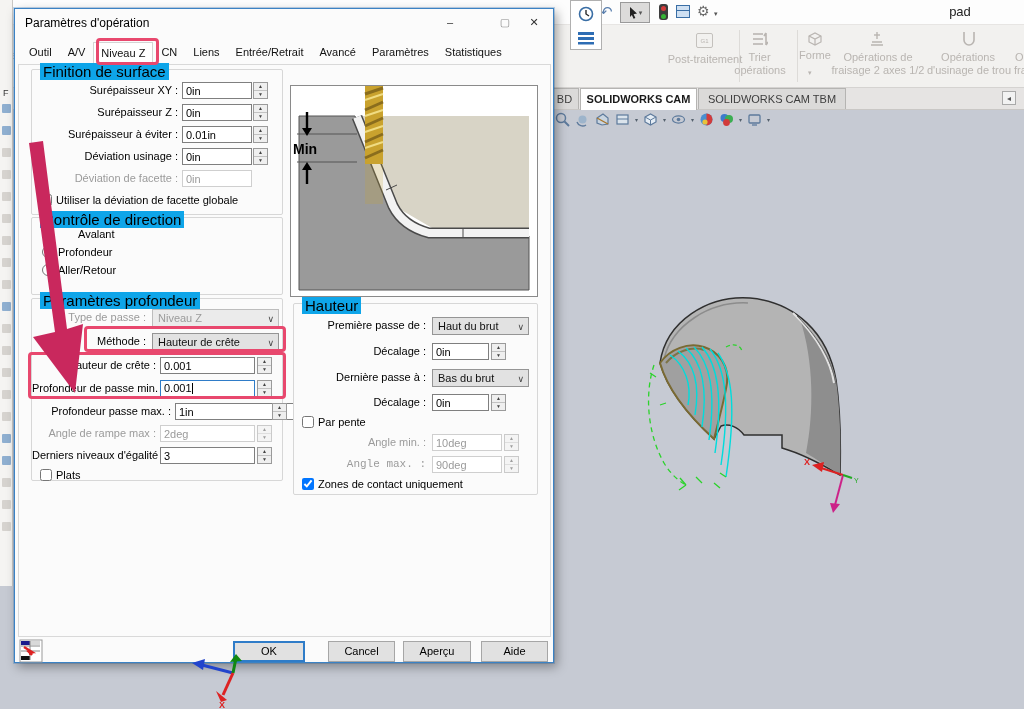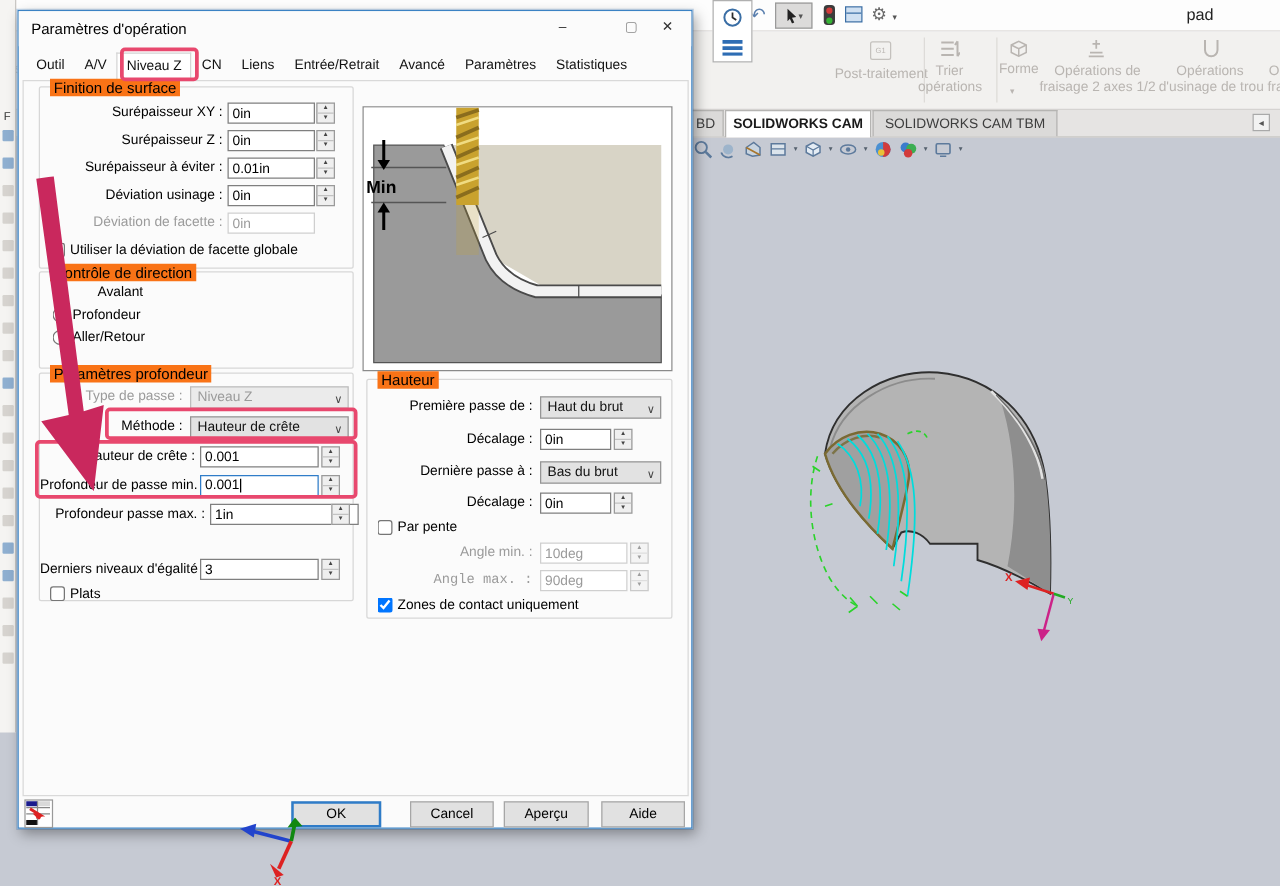--- a/index.html
+++ b/index.html
@@ -40,21 +40,21 @@
   .dialog{position:absolute;left:14px;top:8px;width:540px;height:655px;background:#fbfbfb;
      border:1px solid #3b82c4;box-shadow:3px 4px 10px rgba(0,0,0,.35),0 0 0 1px rgba(80,140,200,.35);}
   .dlg-titlebar{position:absolute;left:0;top:0;width:100%;height:28px;background:#fbfbfb;}
   .dlg-title{position:absolute;left:10px;top:7px;font-size:12px;color:#000;}
   .wbtn{position:absolute;top:0;width:38px;height:26px;text-align:center;line-height:26px;font-size:11px;color:#333;}
   .dlg-tabs{position:absolute;left:6px;top:30px;height:24px;display:flex;align-items:flex-end;font-size:11px;}
   .dtab{padding:4px 7px 4px 7px;color:#111;border:1px solid transparent;}
   .dtab.active{background:#fff;border:1px solid #d4d4d4;border-bottom:1px solid #fff;position:relative;top:1px;}
   .tabpage{position:absolute;left:3px;top:55px;width:533px;height:573px;border:1px solid #d9d9d9;background:#fbfbfb;}
   .grp{position:absolute;border:1px solid #d7d7d7;border-radius:2px;}
-  .gtitle{position:absolute;top:-7px;left:8px;background:#f97316;padding:0 3px;font-size:12px;color:#000;white-space:nowrap;}
+  .gtitle{position:absolute;top:-7px;left:8px;background:#0ea5e9;padding:0 3px;font-size:15px;color:#000;white-space:nowrap;}
   .frow{position:absolute;height:19px;font-size:11px;}
   .flabel{position:absolute;top:2px;text-align:right;color:#000;white-space:nowrap;}
   .flabel.gray{color:#9b9b9b;}
   .tinput{position:absolute;height:17px;border:1px solid #7f7f7f;background:#fff;
     font:11px "Liberation Sans",sans-serif;padding:0 3px;margin:0;color:#000;}
   .tinput.dis{border-color:#cfcfcf;color:#9b9b9b;}
   .tinput.focusbox{border:1px solid #2f7cc8;line-height:15px;}
   .tcaret{position:absolute;left:31px;top:2px;width:1px;height:11px;background:#000;}
   .spin{position:absolute;width:15px;height:17px;display:flex;flex-direction:column;border:1px solid #9a9a9a;background:#efefef;}
   .spin span{flex:1;font-size:5px;line-height:6px;text-align:center;color:#444;}
@@ -407,24 +407,32 @@
         <span class="flabel" style="left:0;width:124px;">Profondeur de passe min. :</span>
         <span class="tinput focusbox" style="left:128px;width:95px;position:absolute;">
           <span>0.001</span>
           <span class="tcaret"></span>
         </span>
         <span class="spin" style="left:225px;top:0;">
             <span>▲</span>
             <span>▼</span>
           </span>
       </div>
-      <div class="frow" style="left:8px;top:104px;width:252px;">
+      <div class="frow" style="left:15px;top:104px;width:252px;">
         <span class="flabel" style="left:0;width:124px;">Profondeur passe max. :</span>
         <input class="tinput" style="left: 128px; width: 119px;" value="1in">
         <span class="spin" style="left:225px;top:0;">
+            <span>▲</span>
+            <span>▼</span>
+          </span>
+      </div>
+      <div class="frow" style="left:0;top:126px;width:252px;">
+        <span class="flabel gray" style="left:0;width:124px;">Angle de rampe max :</span>
+        <input class="tinput dis" style="left: 128px; width: 95px;" value="2deg">
+        <span class="spin dis" style="left:225px;top:0;">
             <span>▲</span>
             <span>▼</span>
           </span>
       </div>
       <div class="frow" style="left:0;top:148px;width:252px;">
         <span class="flabel" style="left:0;width:124px;">Derniers niveaux d'égalité :</span>
         <input class="tinput" style="left: 128px; width: 95px;" value="3">
         <span class="spin" style="left:225px;top:0;">
             <span>▲</span>
             <span>▼</span>

